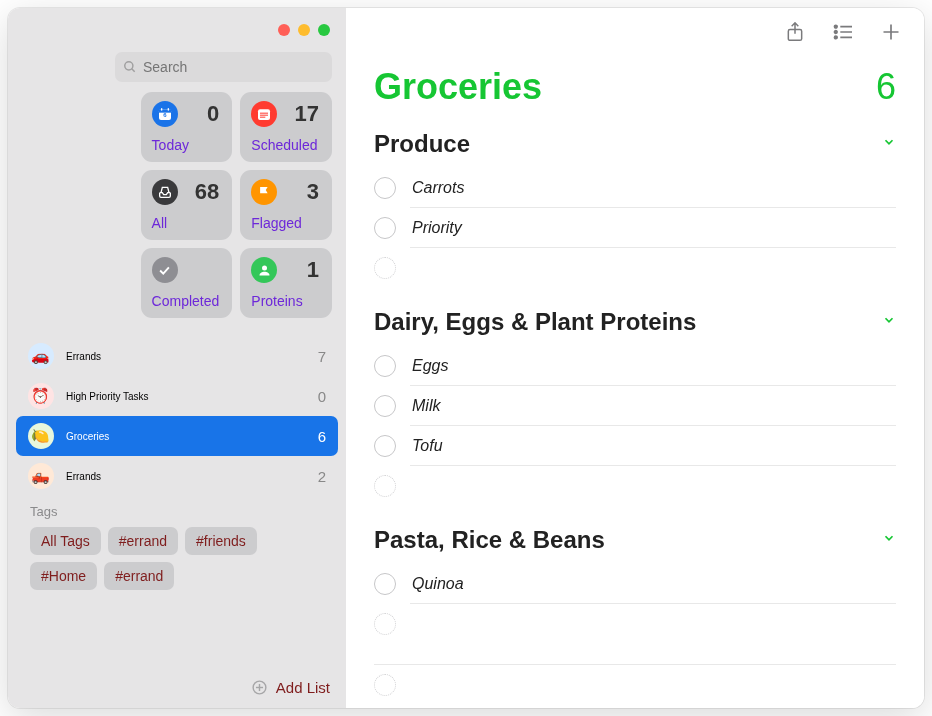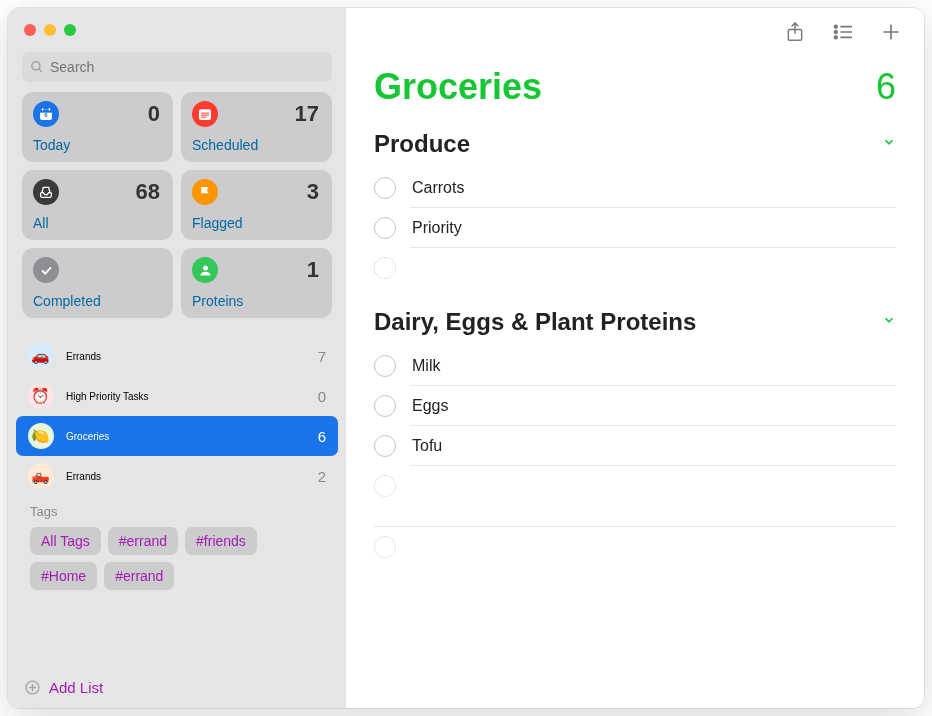--- a/index.html
+++ b/index.html
@@ -1,65 +1,65 @@
 <!DOCTYPE html>
 <html><head>
 <meta charset="utf-8">
 <style>
 * { margin: 0; padding: 0; box-sizing: border-box; font-family: -apple-system, BlinkMacSystemFont, "Segoe UI", Helvetica, Arial, sans-serif; }
 body { background: #fff; display: flex; justify-content: center; padding: 8px; }
 .window { width: 916px; height: 700px; background: #fff; border-radius: 12px; overflow: hidden; display: flex; box-shadow: 0 0 0 1px rgba(0,0,0,0.08), 0 10px 40px rgba(0,0,0,0.15); }
-.sidebar { width: 338px; background: #e6e5e6; display: flex; flex-direction: column; }
+.sidebar { width: 338px; background: #e6e5e6; display: flex; flex-direction: column; align-items: flex-end; }
 .titlebar { height: 44px; display: flex; align-items: center; padding: 0 16px; gap: 8px; }
 .traffic { width: 12px; height: 12px; border-radius: 50%; }
 .traffic.red { background: #ff5f57; }
 .traffic.yellow { background: #febc2e; }
 .traffic.green { background: #28c840; }
 .search-wrap { padding: 0 14px 10px; }
 .search { display: flex; align-items: center; background: #dbdadb; border-radius: 7px; height: 30px; padding: 0 8px; gap: 6px; }
 .search input { border: none; background: transparent; outline: none; font-size: 14px; flex: 1; color: #333; }
 .search svg { opacity: 0.5; }
 .smart-grid { display: grid; grid-template-columns: 1fr 1fr; gap: 8px; padding: 0 14px 14px; }
 .smart-card { background: #ccccce; border-radius: 11px; padding: 9px 13px 9px 11px; display: flex; flex-direction: column; height: 70px; justify-content: space-between; position: relative; }
 .smart-top { display: flex; justify-content: space-between; align-items: flex-start; }
 .smart-icon { width: 26px; height: 26px; border-radius: 50%; display: flex; align-items: center; justify-content: center; }
 .smart-count { font-size: 22px; font-weight: 700; color: #333; }
-.smart-label { font-size: 14px; font-weight: 500; color: #0369a1; }
+.smart-label { font-size: 14px; font-weight: 500; color: #6d28d9; }
 .lists { flex: 1; overflow-y: auto; padding: 4px 8px; }
 .list-row { display: flex; align-items: center; height: 40px; border-radius: 7px; padding: 0 12px; gap: 12px; cursor: default; }
 .list-row.selected { background: #1874e8; color: #fff; }
 .list-row.selected .list-count { color: #fff; }
 .list-icon { width: 26px; height: 26px; border-radius: 50%; display: flex; align-items: center; justify-content: center; font-size: 15px; background: #fff; }
 .list-name { flex: 1; font-size: 10px; }
 .list-count { font-size: 15px; color: #888; }
 .tags-section { padding: 8px 14px 0; }
 .tags-title { font-size: 13px; color: #8a8a8c; margin-bottom: 8px; }
 .tags-wrap { display: flex; flex-wrap: wrap; gap: 7px; }
-.tag-pill { background: #ccccce; border-radius: 7px; padding: 6px 11px; font-size: 14px; color: #a21caf; }
-.add-list { display: flex; align-items: center; gap: 8px; padding: 12px 16px; color: #a21caf; font-size: 15px; cursor: default; }
+.tag-pill { background: #ccccce; border-radius: 7px; padding: 6px 11px; font-size: 14px; color: #7f1d1d; }
+.add-list { display: flex; align-items: center; gap: 8px; padding: 12px 16px; color: #7f1d1d; font-size: 15px; cursor: default; }
 .add-list svg { opacity: 0.6; }
 .main { flex: 1; background: #fff; display: flex; flex-direction: column; }
 .toolbar { height: 48px; display: flex; justify-content: flex-end; align-items: center; gap: 26px; padding: 0 22px; }
 .toolbar-btn { width: 22px; height: 22px; display: flex; align-items: center; justify-content: center; color: #7a7a7c; }
 .content { flex: 1; padding: 10px 28px 20px; overflow-y: auto; }
 .header-row { display: flex; justify-content: space-between; align-items: baseline; margin-bottom: 22px; }
 .header-title { font-size: 36px; font-weight: 700; color: #16c633; }
 .header-count { font-size: 36px; font-weight: 500; color: #16c633; }
 .section { margin-bottom: 20px; }
 .section-head { display: flex; justify-content: space-between; align-items: center; margin-bottom: 10px; }
 .section-title { font-size: 24px; font-weight: 700; color: #222; }
 .chevron { color: #16c633; }
 .items { }
 .item-row { display: flex; align-items: center; height: 40px; border-bottom: 1px solid #e8e8e8; gap: 14px; }
 .item-row:last-child { border-bottom: none; }
 .item-circle { width: 22px; height: 22px; border: 1.5px solid #c6c6c8; border-radius: 50%; flex-shrink: 0; }
 .item-circle.dotted { border: 1.5px dotted #d0d0d2; }
 .item-text { font-size: 16px; color: #222; margin-left: 2px; }
 .items .item-row { border-bottom: none; }
-.item-content { flex: 1; height: 100%; display: flex; align-items: center; border-bottom: 1px solid #e8e8e8; }
+.item-content { flex: 1; height: 100%; display: flex; align-items: center; border-bottom: 1px solid #e8e8e8; font-style: italic; }
 .item-row.no-line .item-content { border-bottom: none; }
 .bottom-empty { display:flex; align-items:center; height:40px; gap:14px; border-top: 1px solid #e8e8e8; margin-top: 6px; padding-top: 0; }
 </style>
 </head>
 <body>
 
 <div class="window">
 
   <div class="sidebar">
     <div class="titlebar">
@@ -274,42 +274,64 @@
           <div class="chevron">
             <svg width="14" height="14" viewBox="0 0 24 24" fill="none" stroke="currentColor" stroke-width="3">
                 <polyline points="6 9 12 15 18 9"></polyline>
               </svg>
           </div>
         </div>
         <div class="items">
           <div class="item-row">
             <div class="item-circle"></div>
             <div class="item-content">
+                <span class="item-text">Eggs</span>
+              </div>
+          </div>
+          <div class="item-row">
+            <div class="item-circle"></div>
+            <div class="item-content">
                 <span class="item-text">Milk</span>
-              </div>
-          </div>
-          <div class="item-row">
-            <div class="item-circle"></div>
-            <div class="item-content">
-                <span class="item-text">Eggs</span>
               </div>
           </div>
           <div class="item-row">
             <div class="item-circle"></div>
             <div class="item-content">
                 <span class="item-text">Tofu</span>
               </div>
           </div>
           <div class="item-row no-line">
             <div class="item-circle dotted"></div>
             <div class="item-content"></div>
           </div>
         </div>
       </div>
 
+      <div class="section">
+        <div class="section-head">
+          <div class="section-title">Pasta, Rice &amp; Beans</div>
+          <div class="chevron">
+            <svg width="14" height="14" viewBox="0 0 24 24" fill="none" stroke="currentColor" stroke-width="3">
+                <polyline points="6 9 12 15 18 9"></polyline>
+              </svg>
+          </div>
+        </div>
+        <div class="items">
+          <div class="item-row">
+            <div class="item-circle"></div>
+            <div class="item-content">
+                <span class="item-text">Quinoa</span>
+              </div>
+          </div>
+          <div class="item-row no-line">
+            <div class="item-circle dotted"></div>
+            <div class="item-content"></div>
+          </div>
+        </div>
+      </div>
 
       <div class="bottom-empty">
         <div class="item-circle dotted"></div>
       </div>
 
     </div>
   </div>
 
 </div>
 

